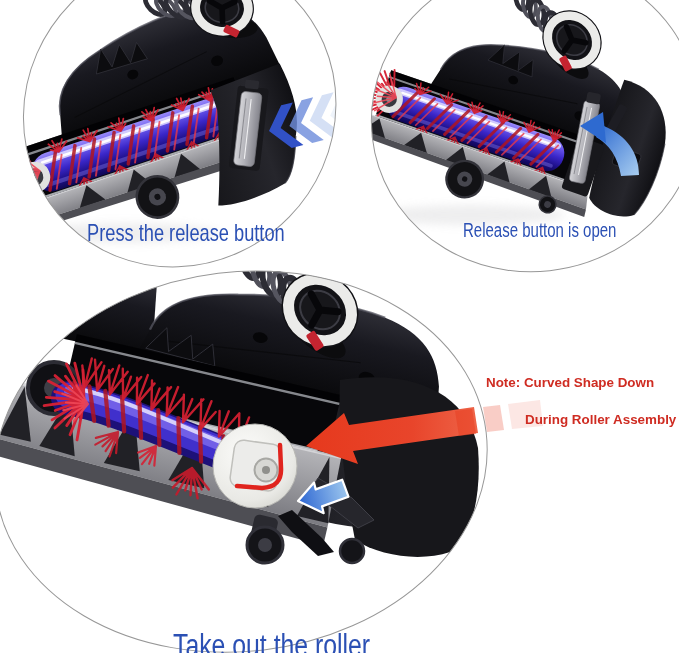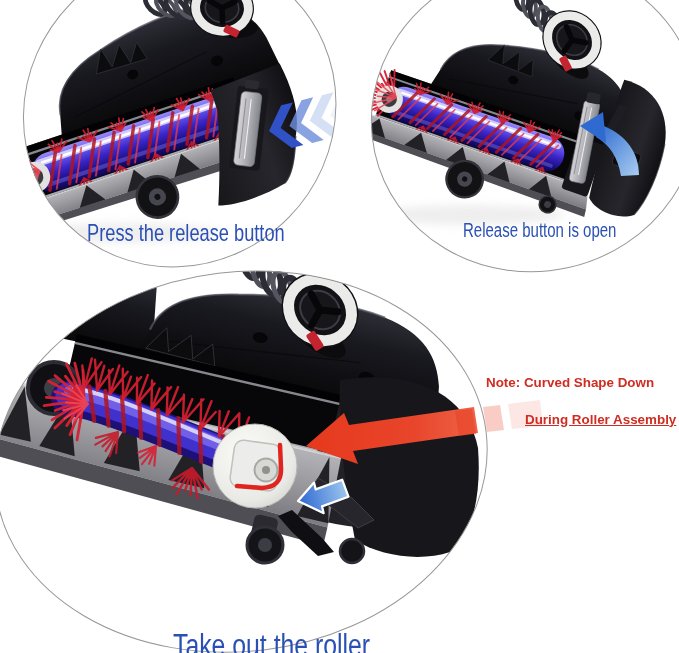--- a/index.html
+++ b/index.html
@@ -9,21 +9,21 @@
   .cap { position:absolute; color:#2b50b4; white-space:nowrap; }
   .cap span { display:inline-block; transform-origin:0 50%; }
   #cap1 { left:87px;  top:219px; font-size:24px; }
   #cap1 span { transform:scaleX(0.76); }
   #cap2 { left:449px; top:219px; font-size:20px;margin-left:14px; }
   #cap2 span { transform:scaleX(0.75); }
   #cap3 { left:173px; top:628px; font-size:31px; }
   #cap3 span { transform:scaleX(0.80); }
   .note { position:absolute; color:#cf2c22; font-weight:bold; font-size:13.4px; white-space:nowrap; }
   #note1 { left:486px; top:375px; }
-  #note2 { left:525px; top:411.5px;text-decoration:underline; }
+  #note2 { left:525px; top:411.5px; }
 </style>
 </head>
 <body>
 
 <div class="stage">
 <svg width="679" height="653" viewBox="0 0 679 653">
   <defs>
     <linearGradient id="gBody" x1="0" y1="0" x2="0" y2="1">
       <stop offset="0" stop-color="#2e2e36"></stop>
       <stop offset="0.35" stop-color="#191920"></stop>

